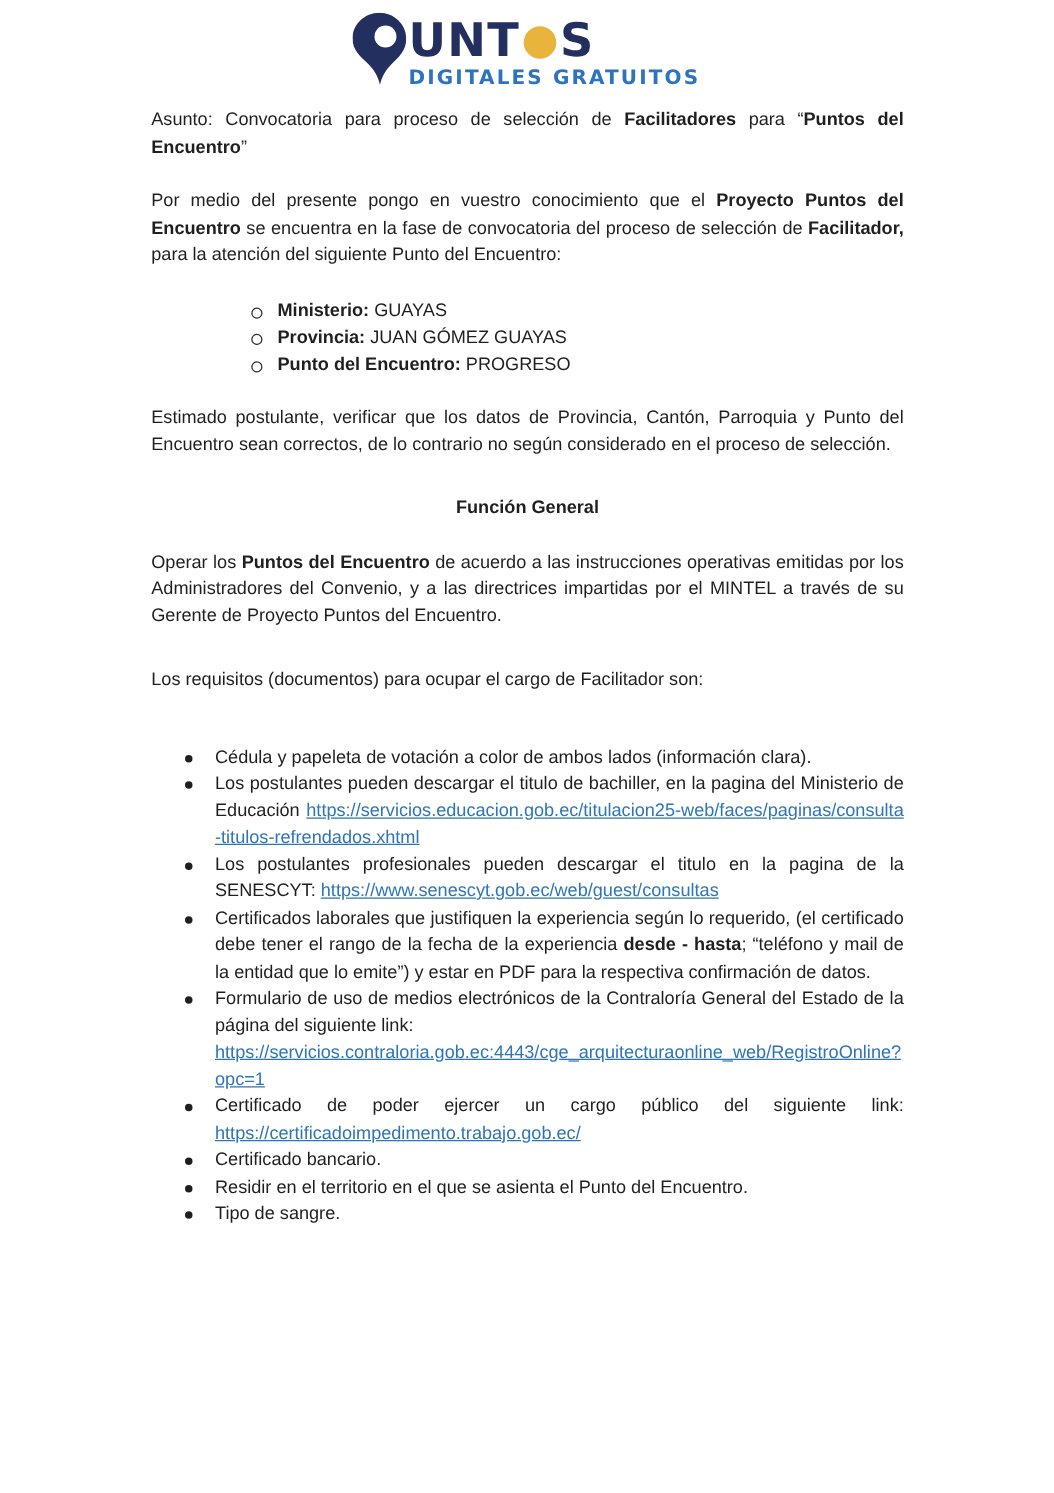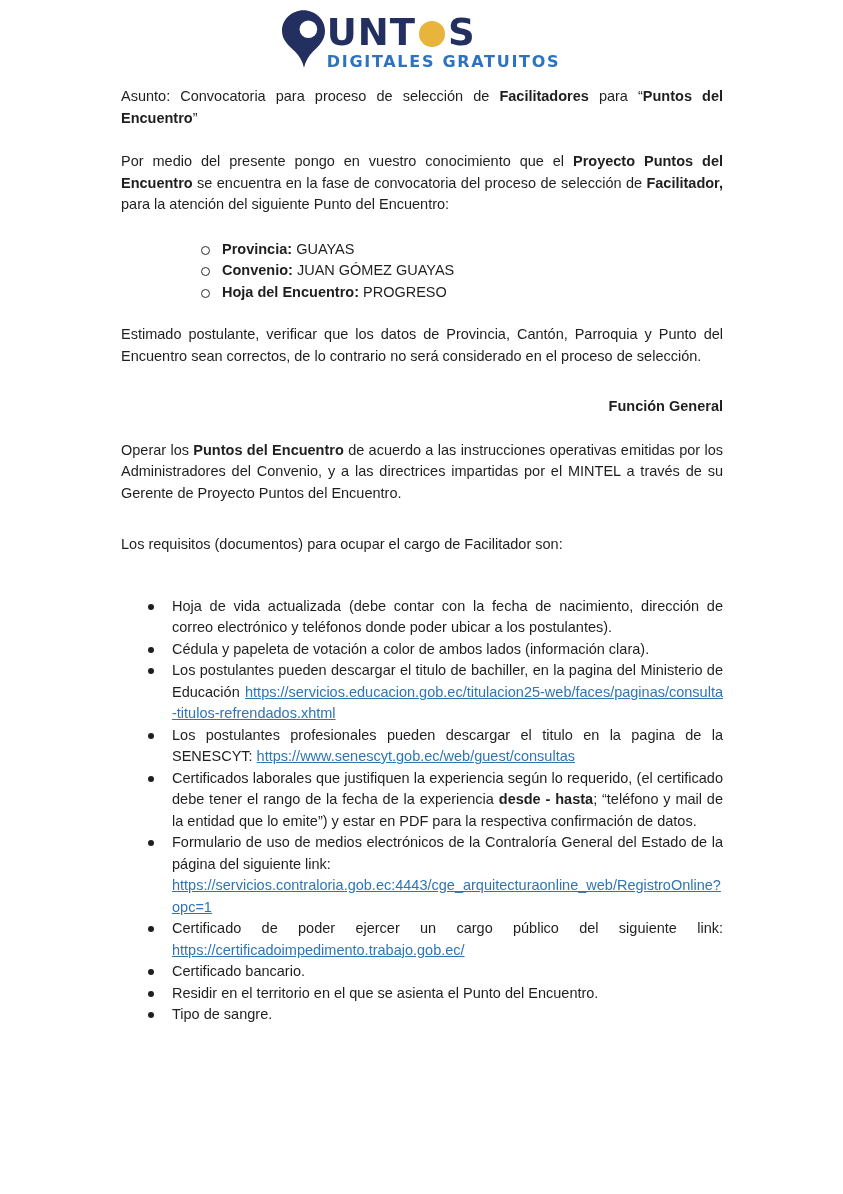--- a/index.html
+++ b/index.html
@@ -39,21 +39,21 @@
   }
   .logo-sub{
     font-family:"DejaVu Sans",sans-serif;
     font-size:16px;font-weight:bold;letter-spacing:1.7px;
     color:var(--lblue);text-align:right;margin-top:3px;padding-right:1px;
     line-height:14px;
   }
   
   .content{margin:17px 66px 0 121px;width:602px;}
   .para{margin:22px 0 0 0;text-align:justify;}
-  .heading{margin:29px 0 0 0;font-weight:bold;text-align:right;}
+  .heading{margin:29px 0 0 0;font-weight:bold;text-align:center;}
   ul{list-style:none;margin:22px 0 0 0;padding:0;text-align:justify;}
   li{position:relative;margin:0;}
   .olist li{padding-left:101px;}
   .dlist li{padding-left:51px;}
   .marker{position:absolute;display:inline-block;}
   .m-circle{left:80px;top:7px;width:7px;height:7px;border:1.4px solid #2c2c2c;border-radius:50%;background:transparent;}
   .m-disc{left:27px;top:8px;width:6px;height:6px;background:var(--text);border-radius:50%;}
   .b{font-weight:bold;}
   a.link{color:var(--link);cursor:pointer;}
   a.link.long{word-break:break-all;}
@@ -84,30 +84,29 @@
         </div>
         <div class="logo-sub" data-name="logo-subtitle">DIGITALES GRATUITOS</div>
       </div>
     </div>
   </div>
 
   <div class="content" id="doc-body" data-name="document-body">
       <p class="para" data-name="subject-paragraph"><span data-name="text-run">Asunto: Convocatoria para proceso de selección de </span><span class="b" data-name="bold-text-run">Facilitadores</span><span data-name="text-run"> para “</span><span class="b" data-name="bold-text-run">Puntos del Encuentro</span><span data-name="text-run">”</span></p>
       <p class="para" data-name="intro-paragraph"><span data-name="text-run">Por medio del presente pongo en vuestro conocimiento que el </span><span class="b" data-name="bold-text-run">Proyecto Puntos del Encuentro</span><span data-name="text-run"> se encuentra en la fase de convocatoria del proceso de selección de </span><span class="b" data-name="bold-text-run">Facilitador,</span><span data-name="text-run"> para la atención del siguiente Punto del Encuentro:</span></p>
       <ul class="olist" data-name="location-list">
-        <li data-name="list-item"><span class="marker m-circle" data-name="circle-bullet-icon"></span><span data-name="list-item-text"><span class="b" data-name="bold-text-run">Provincia:</span><span data-name="text-run"> GUAYAS</span></span></li>
-        <li data-name="list-item"><span class="marker m-circle" data-name="circle-bullet-icon"></span><span data-name="list-item-text"><span class="b" data-name="bold-text-run">Convenio:</span><span data-name="text-run"> JUAN GÓMEZ GUAYAS</span></span></li>
-        <li data-name="list-item"><span class="marker m-circle" data-name="circle-bullet-icon"></span><span data-name="list-item-text"><span class="b" data-name="bold-text-run">Hoja del Encuentro:</span><span data-name="text-run"> PROGRESO</span></span></li>
+        <li data-name="list-item"><span class="marker m-circle" data-name="circle-bullet-icon"></span><span data-name="list-item-text"><span class="b" data-name="bold-text-run">Ministerio:</span><span data-name="text-run"> GUAYAS</span></span></li>
+        <li data-name="list-item"><span class="marker m-circle" data-name="circle-bullet-icon"></span><span data-name="list-item-text"><span class="b" data-name="bold-text-run">Provincia:</span><span data-name="text-run"> JUAN GÓMEZ GUAYAS</span></span></li>
+        <li data-name="list-item"><span class="marker m-circle" data-name="circle-bullet-icon"></span><span data-name="list-item-text"><span class="b" data-name="bold-text-run">Punto del Encuentro:</span><span data-name="text-run"> PROGRESO</span></span></li>
       </ul>
-      <p class="para" data-name="note-paragraph"><span data-name="text-run">Estimado postulante, verificar que los datos de Provincia, Cantón, Parroquia y Punto del Encuentro sean correctos, de lo contrario no será considerado en el proceso de selección.</span></p>
+      <p class="para" data-name="note-paragraph"><span data-name="text-run">Estimado postulante, verificar que los datos de Provincia, Cantón, Parroquia y Punto del Encuentro sean correctos, de lo contrario no según considerado en el proceso de selección.</span></p>
       <p class="heading" data-name="section-heading"><span class="b" data-name="bold-text-run">Función General</span></p>
       <p class="para" data-name="function-paragraph"><span data-name="text-run">Operar los </span><span class="b" data-name="bold-text-run">Puntos del Encuentro</span><span data-name="text-run"> de acuerdo a las instrucciones operativas emitidas por los Administradores del Convenio, y a las directrices impartidas por el MINTEL a través de su Gerente de Proyecto Puntos del Encuentro.</span></p>
       <p class="para" data-name="requirements-intro"><span data-name="text-run">Los requisitos (documentos) para ocupar el cargo de Facilitador son:</span></p>
       <ul class="dlist" data-name="requirements-list">
-        <li data-name="list-item"><span class="marker m-disc" data-name="disc-bullet-icon"></span><span data-name="list-item-text"><span data-name="text-run">Hoja de vida actualizada (debe contar con la fecha de nacimiento, dirección de correo electrónico y teléfonos donde poder ubicar a los postulantes).</span></span></li>
         <li data-name="list-item"><span class="marker m-disc" data-name="disc-bullet-icon"></span><span data-name="list-item-text"><span data-name="text-run">Cédula y papeleta de votación a color de ambos lados (información clara).</span></span></li>
         <li data-name="list-item"><span class="marker m-disc" data-name="disc-bullet-icon"></span><span data-name="list-item-text"><span data-name="text-run">Los postulantes pueden descargar el titulo de bachiller, en la pagina del Ministerio de Educación </span><a class="link long" href="#" data-name="hyperlink">https://servicios.educacion.gob.ec/titulacion25-web/faces/paginas/consulta-titulos-refrendados.xhtml</a></span></li>
         <li data-name="list-item"><span class="marker m-disc" data-name="disc-bullet-icon"></span><span data-name="list-item-text"><span data-name="text-run">Los postulantes profesionales pueden descargar el titulo en la pagina de la SENESCYT: </span><a class="link" href="#" data-name="hyperlink">https://www.senescyt.gob.ec/web/guest/consultas</a></span></li>
         <li data-name="list-item"><span class="marker m-disc" data-name="disc-bullet-icon"></span><span data-name="list-item-text"><span data-name="text-run">Certificados laborales que justifiquen la experiencia según lo requerido, (el certificado debe tener el rango de la fecha de la experiencia </span><span class="b" data-name="bold-text-run">desde - hasta</span><span data-name="text-run">; “teléfono y mail de la entidad que lo emite”) y estar en PDF para la respectiva confirmación de datos.</span></span></li>
         <li data-name="list-item"><span class="marker m-disc" data-name="disc-bullet-icon"></span><span data-name="list-item-text"><span data-name="text-run">Formulario de uso de medios electrónicos de la Contraloría General del Estado de la página del siguiente link:</span><br><a class="link long" href="#" data-name="hyperlink">https://servicios.contraloria.gob.ec:4443/cge_arquitecturaonline_web/RegistroOnline?opc=1</a></span></li>
         <li data-name="list-item"><span class="marker m-disc" data-name="disc-bullet-icon"></span><span data-name="list-item-text"><span data-name="text-run">Certificado de poder ejercer un cargo público del siguiente link: </span><a class="link" href="#" data-name="hyperlink">https://certificadoimpedimento.trabajo.gob.ec/</a></span></li>
         <li data-name="list-item"><span class="marker m-disc" data-name="disc-bullet-icon"></span><span data-name="list-item-text"><span data-name="text-run">Certificado bancario.</span></span></li>
         <li data-name="list-item"><span class="marker m-disc" data-name="disc-bullet-icon"></span><span data-name="list-item-text"><span data-name="text-run">Residir en el territorio en el que se asienta el Punto del Encuentro.</span></span></li>
         <li data-name="list-item"><span class="marker m-disc" data-name="disc-bullet-icon"></span><span data-name="list-item-text"><span data-name="text-run">Tipo de sangre.</span></span></li>
       </ul>

